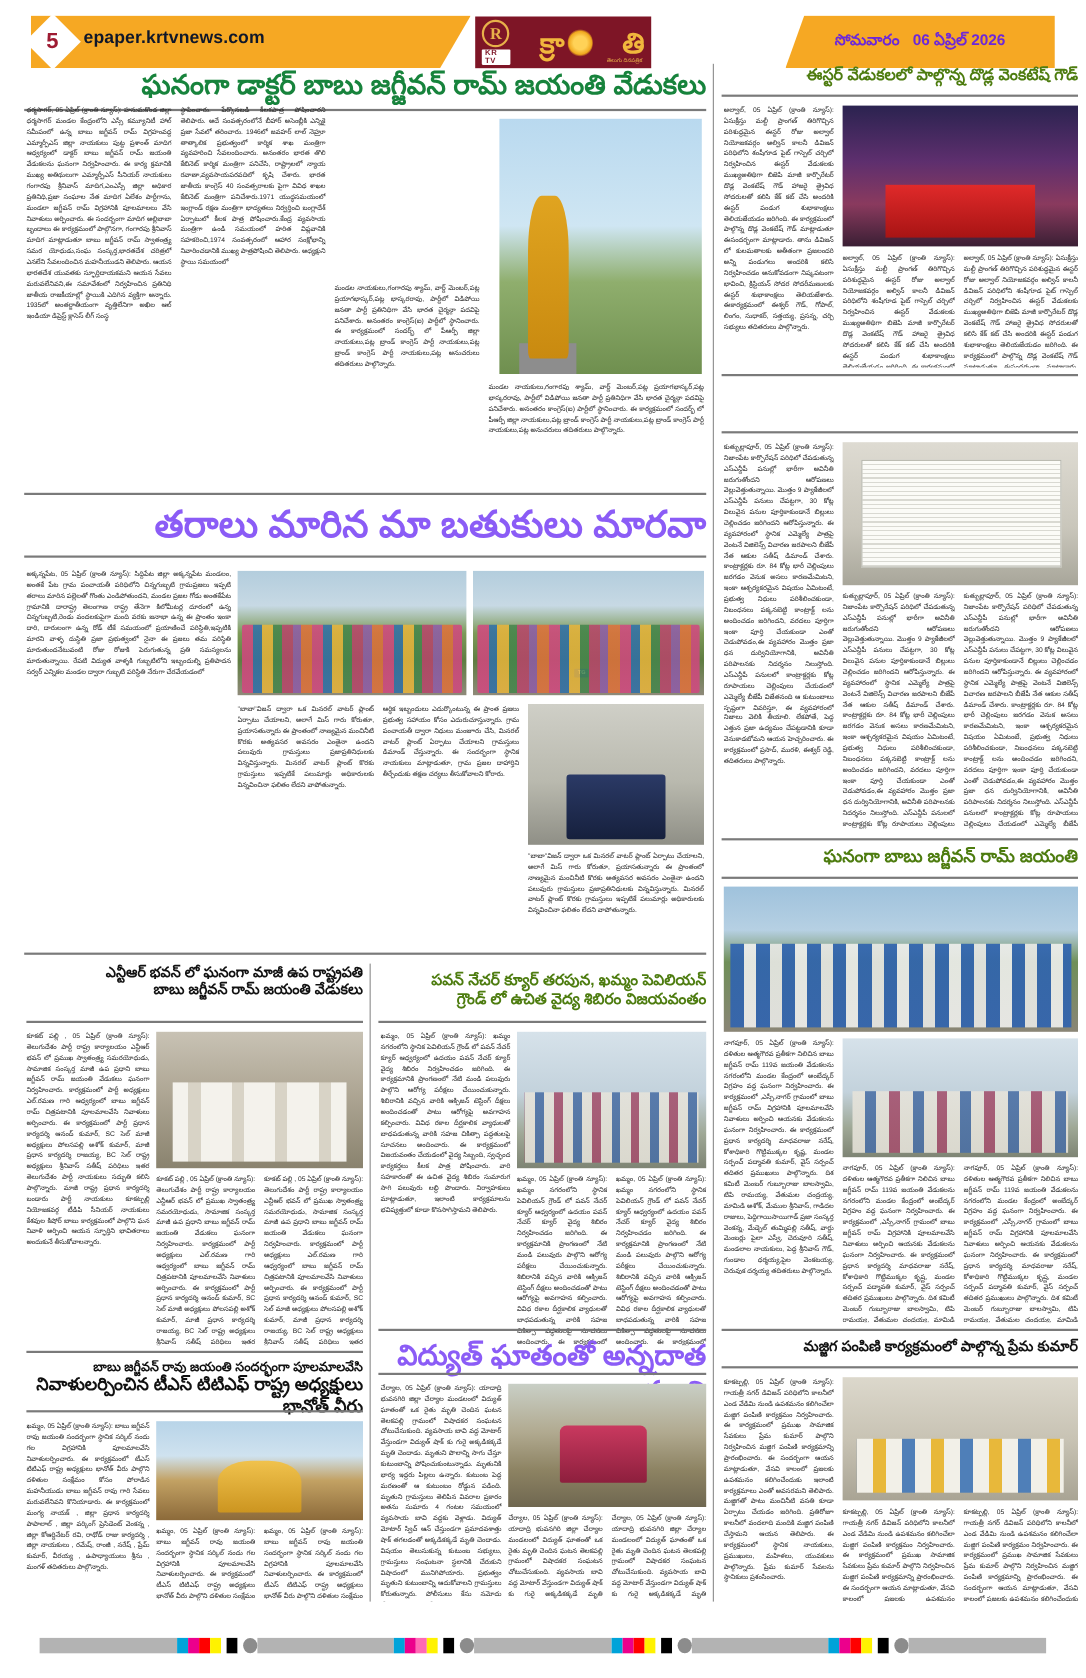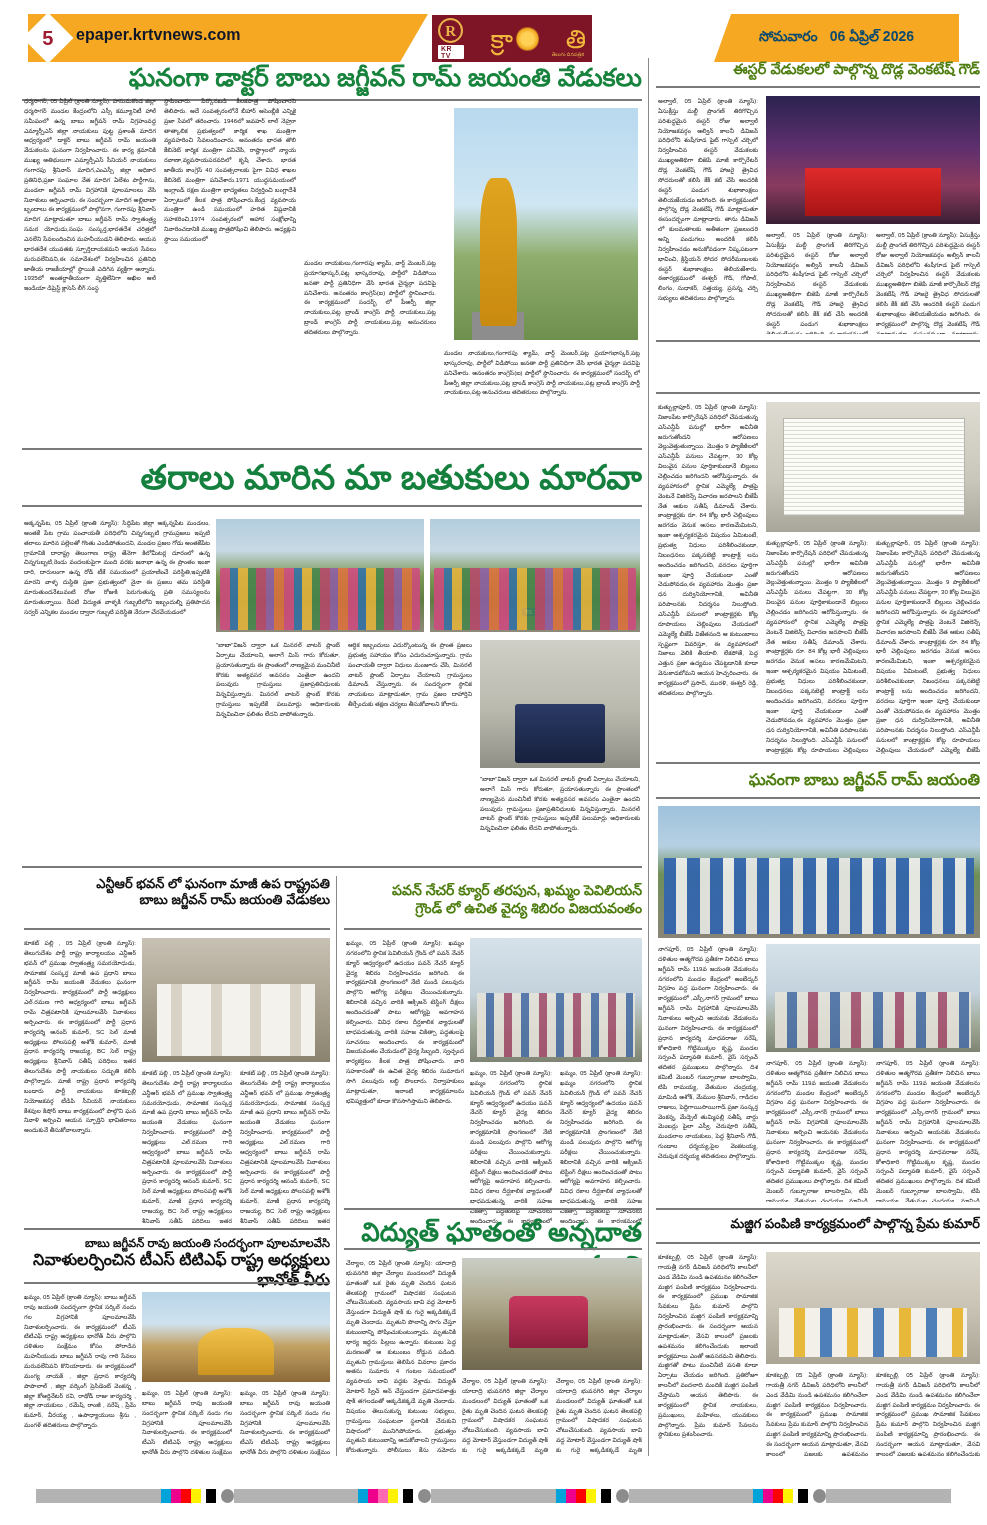--- a/index.html
+++ b/index.html
@@ -37,49 +37,49 @@
     background: #8c1b2e;
     clip-path: polygon(3% 0, 100% 0, 97% 100%, 0 100%);
     z-index: -1;
   }
   .mh-right {
     position: absolute; right: 28px; top: 0; width: 245px; height: 48px;
     background: #f6a823;
     clip-path: polygon(7% 0, 100% 0, 100% 100%, 0 100%);
     display: flex; align-items: center; justify-content: center; gap: 12px;
   }
-  .mh-day, .mh-date { color: #0c4a6e; font-size: 14px; font-weight: bold; }
+  .mh-day, .mh-date { color: #6d28d9; font-size: 14px; font-weight: bold; }
 
   .logo-box {
     position: absolute; left: 432px; top: 1px; width: 160px; height: 47px;
     background: #7e1526; display: flex; align-items: center; padding: 0 6px; gap: 3px;
   }
   .logo-kr { display: flex; flex-direction: column; align-items: center; }
   .logo-kr .ring {
     width: 25px; height: 25px; border: 2px solid #e8b14a; border-radius: 50%;
     color: #e8b14a; font-size: 15px; font-weight: bold; line-height: 22px; text-align: center;
     font-family: "Liberation Serif", serif;
   }
   .logo-kr .krtv { color:#fff; font-size: 7px; font-weight: bold; letter-spacing:.5px; margin-top:2px;
     background:#fff; color:#7e1526; padding:0 3px; border-radius:1px; }
-  .logo-word { color: #f1b73d; font-size: 26px; font-weight: normal; line-height: 1; margin-left: 24px; }
+  .logo-word { color: #f1b73d; font-size: 26px; font-weight: bold; line-height: 1; margin-left: 24px; }
   .logo-sun {
     width: 26px; height: 26px; border-radius: 50%;
     background: radial-gradient(circle, #ffd257 35%, #f0a81e 60%, #7e1526 72%);
   }
   .logo-sub { color: #e8b14a; font-size: 5px; position:absolute; right:8px; bottom:4px; }
 
   
   .hl {
     font-family: "Liberation Sans", sans-serif; font-weight: bold;
     text-align: right; line-height: 1.25;
   }
   .hl-green { color: #17833c; }
   .hl-navy  { color: #4d7c0f; }
-  .hl-red   { color: #15803d; }
+  .hl-red   { color: #8b5cf6; }
   .hl-black { color: #111111; }
 
   .rule { background: #7a7a7a; }
   .rule-h { height: 2px; width: 100%; }
   .vdiv { position: absolute; width: 1px; background: #8a8a8a; }
 
   .body-col {
     font-family: "Liberation Sans", sans-serif;
     font-size: 6.1px; line-height: 1.62; color: #1b1b1b;
     text-align: justify; text-justify: inter-word;

